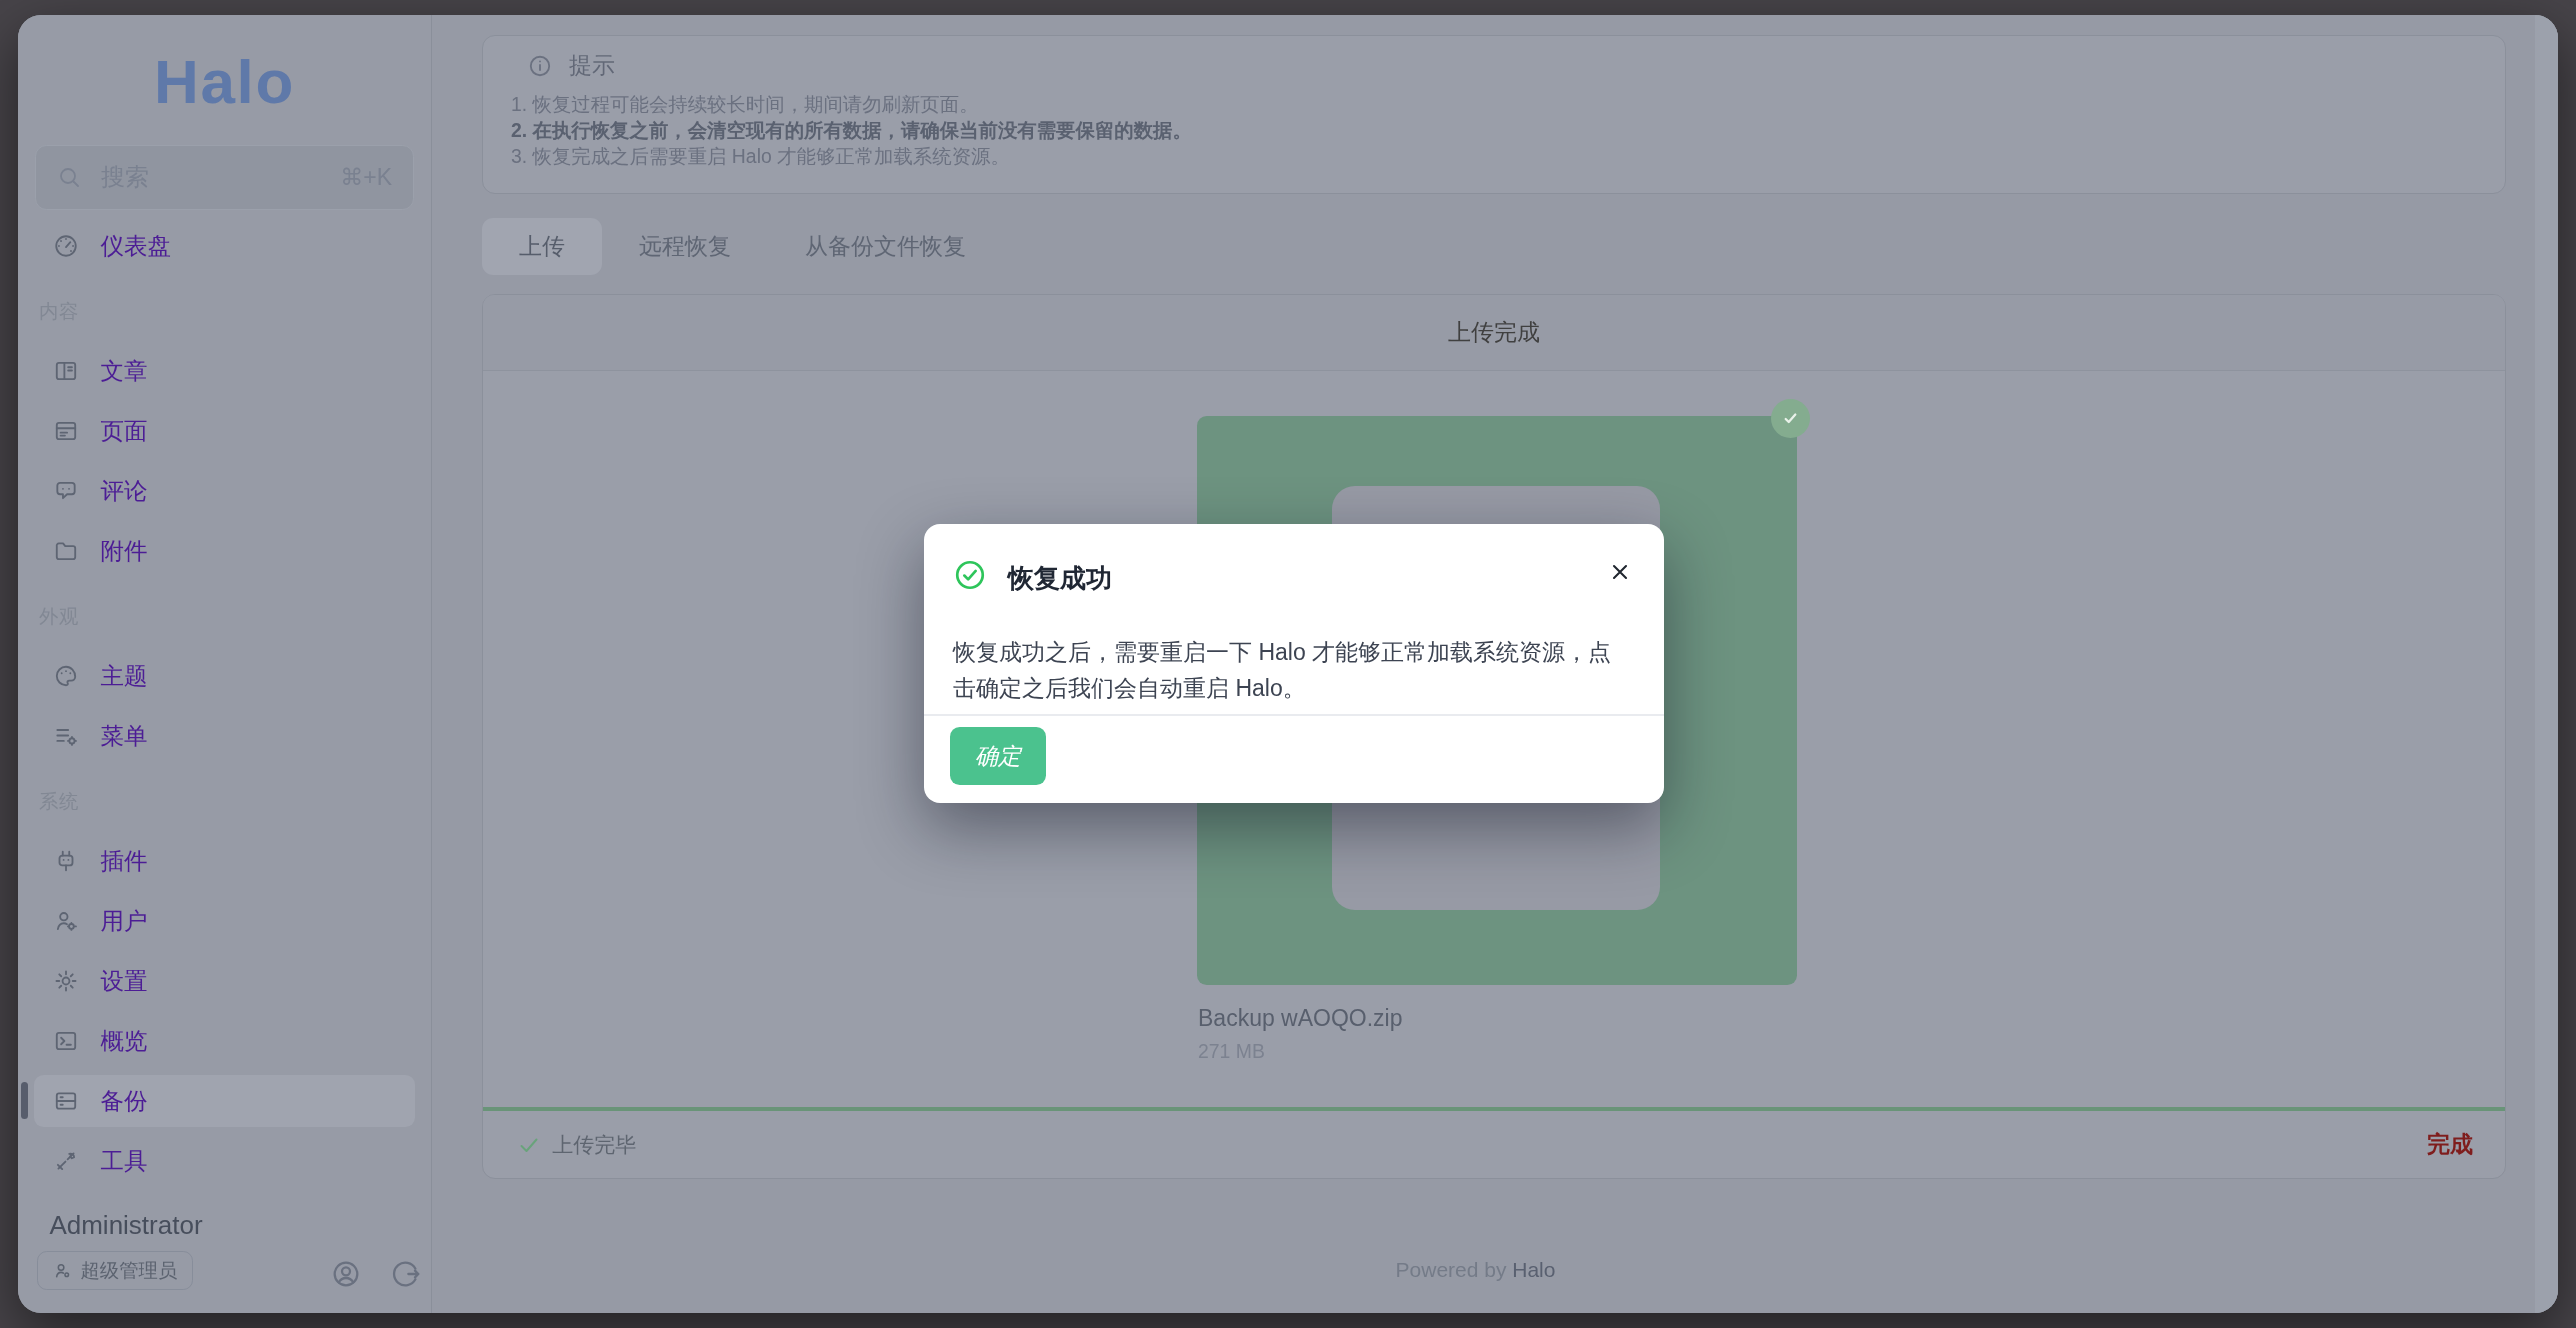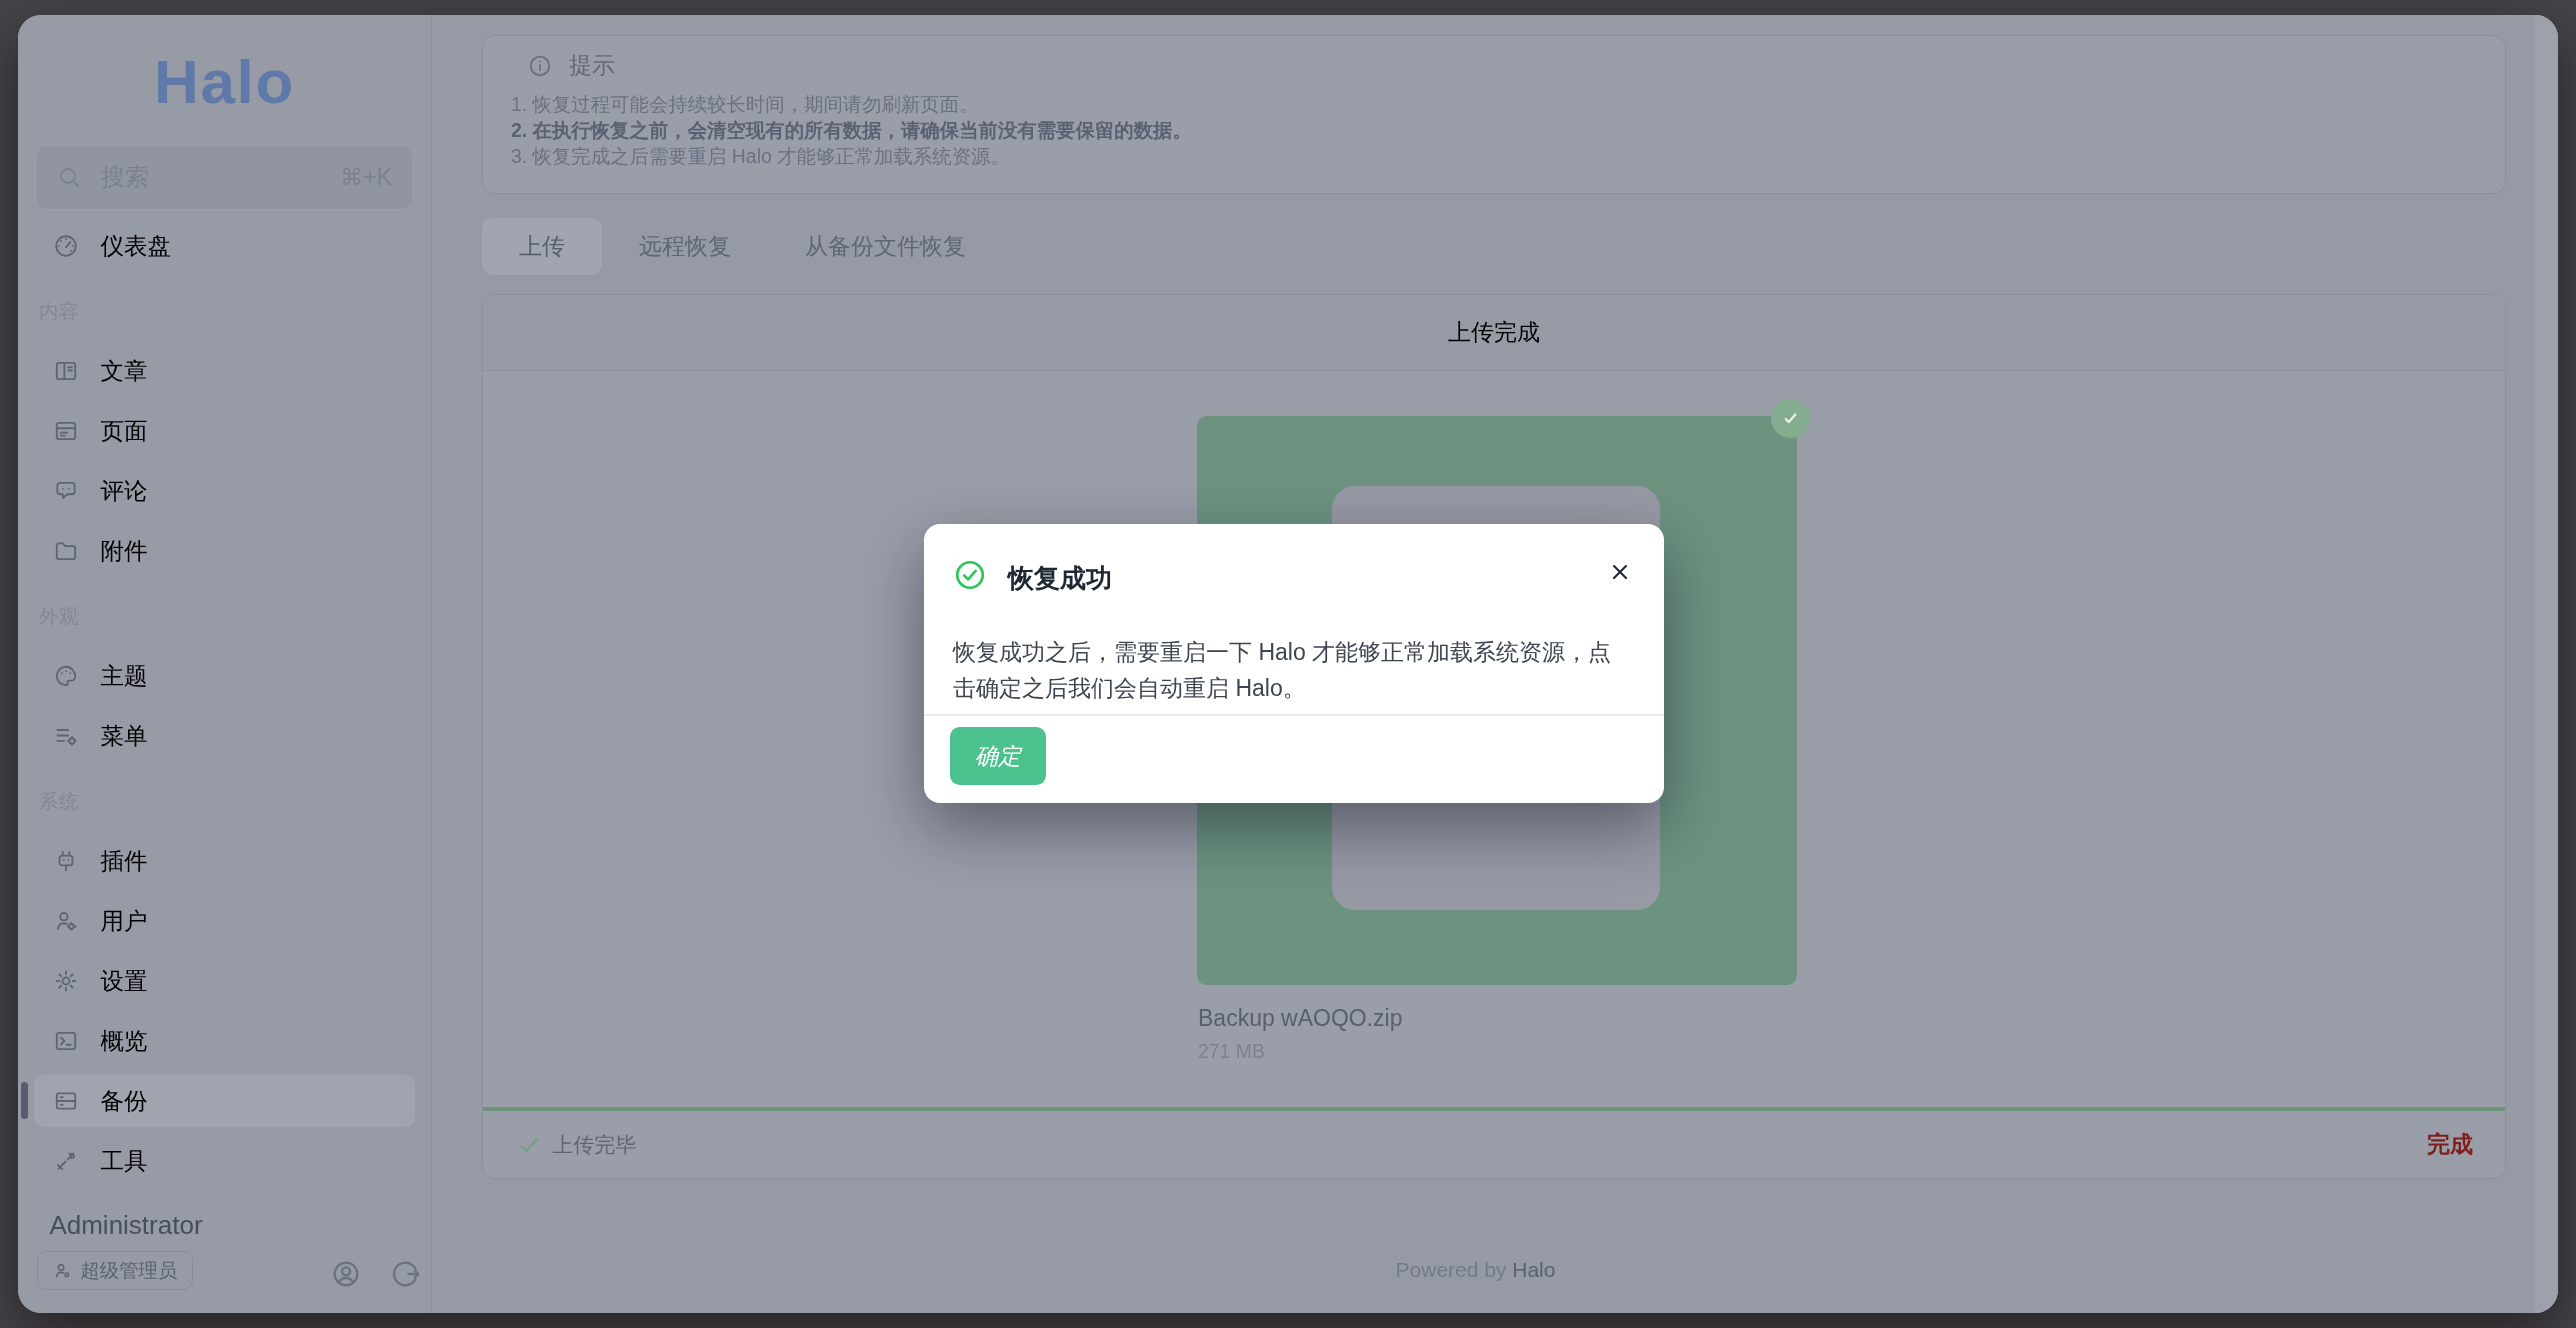--- a/index.html
+++ b/index.html
@@ -15,21 +15,21 @@
         letter-spacing:1.6px;color:#5F79A9;}
   .search{margin:32px 17px 0;height:65px;background:#9095A0;border:0.8px solid #9BA0AB;border-radius:11.3px;
           display:flex;align-items:center;padding:0 21px;color:#7A8190;}
   .search svg{width:24px;height:24px;flex:0 0 24px;}
   .search input{flex:1;margin-left:18px;border:0;outline:0;background:transparent;font-size:24px;
                 color:#7A8190;font-family:inherit;min-width:0;}
   .search input::placeholder{color:#7A8190;opacity:1;}
   .kbd{font-size:23px;color:#7A8190;}
   .nav{margin:10.5px 16px 0;}
   .nav-item{position:relative;display:flex;align-items:center;height:52px;margin-bottom:8px;
-            padding:0 19.4px;border-radius:9.7px;color:#000000;font-size:23.5px;cursor:pointer;}
+            padding:0 19.4px;border-radius:9.7px;color:#4c1d95;font-size:23.5px;cursor:pointer;}
   .nav-item svg{width:26px;height:26px;flex:0 0 26px;margin-right:21px;color:#5E6573;}
   .nav-item.active{background:#A0A4AF;}
   .nav-item.active .ind{position:absolute;left:-13px;top:7.3px;width:6.5px;height:37px;border-radius:4px;
                         background:#575D6C;}
   .nav-sec{margin:26px 0 23px 4.9px;height:24px;font-size:19.4px;letter-spacing:0.8px;color:#828894;}
   .user{position:absolute;left:19.4px;right:19.4px;bottom:23px;}
   .user-name{margin-left:12px;font-size:26px;font-weight:400;color:#474E5C;}
   .role-badge{display:inline-flex;align-items:center;gap:8px;margin-top:9.7px;padding:4.9px 14.6px;
               border:1.6px solid #878D9A;border-radius:9.7px;font-size:19.4px;color:#5C6370;}
   .role-badge svg{width:19.4px;height:19.4px;}
@@ -48,21 +48,21 @@
 
   .tabs{position:absolute;left:50px;top:203px;height:57px;display:flex;align-items:stretch;}
   .tab{display:flex;align-items:center;padding:0 37px;font-size:23px;color:#5F6674;cursor:pointer;
        border-radius:11.3px;}
   .tab.active{background:#A1A5B0;color:#565D6B;}
 
   .panel{position:absolute;left:50px;top:279px;width:2024px;height:885px;background:#9A9EA9;
          border:1.6px solid #8B909B;border-radius:13px;}
   .panel-head{position:absolute;left:0;right:0;top:0;height:76px;background:#979BA6;
               border-bottom:1.6px solid #8E939E;border-radius:11.3px 11.3px 0 0;display:flex;
-              align-items:center;justify-content:center;font-size:23px;color:#000000;}
+              align-items:center;justify-content:center;font-size:23px;color:#404040;}
   .file-card{position:absolute;left:714px;top:121px;width:600px;height:569px;background:#6D9380;
              border-radius:9.7px;}
   .file-preview{position:absolute;left:135px;top:70px;width:328px;height:424px;background:#979AA5;
                 border-radius:23px;}
   .file-badge{position:absolute;right:-13px;top:-17px;width:39px;height:39px;border-radius:50%;
               background:#84AC8F;display:flex;align-items:center;justify-content:center;color:#E9F2EA;}
   .file-badge svg{width:21px;height:21px;}
   .file-name{position:absolute;left:715px;top:710px;font-size:23px;color:#585F6D;}
   .file-size{position:absolute;left:715px;top:745px;font-size:19.4px;color:#7C8290;}
   .progress{position:absolute;left:0;right:0;top:812px;height:4.9px;background:#699478;}

